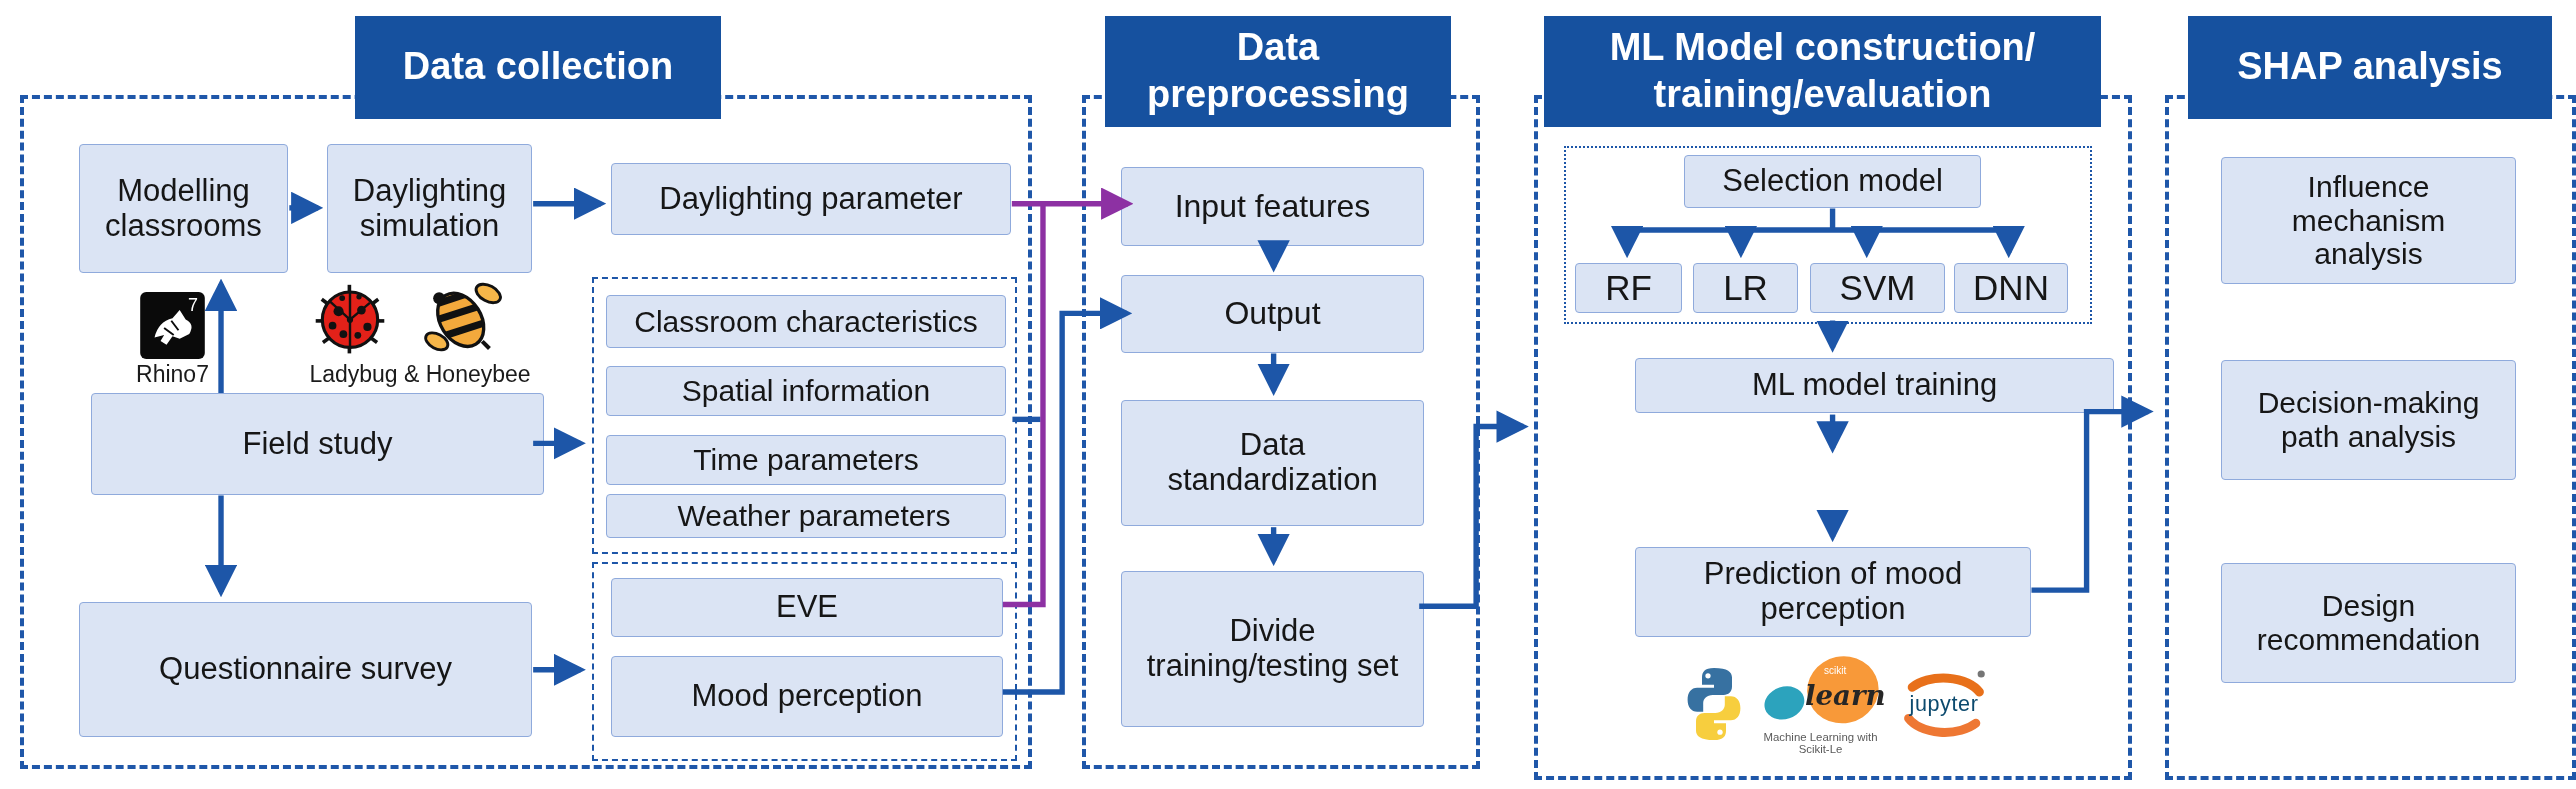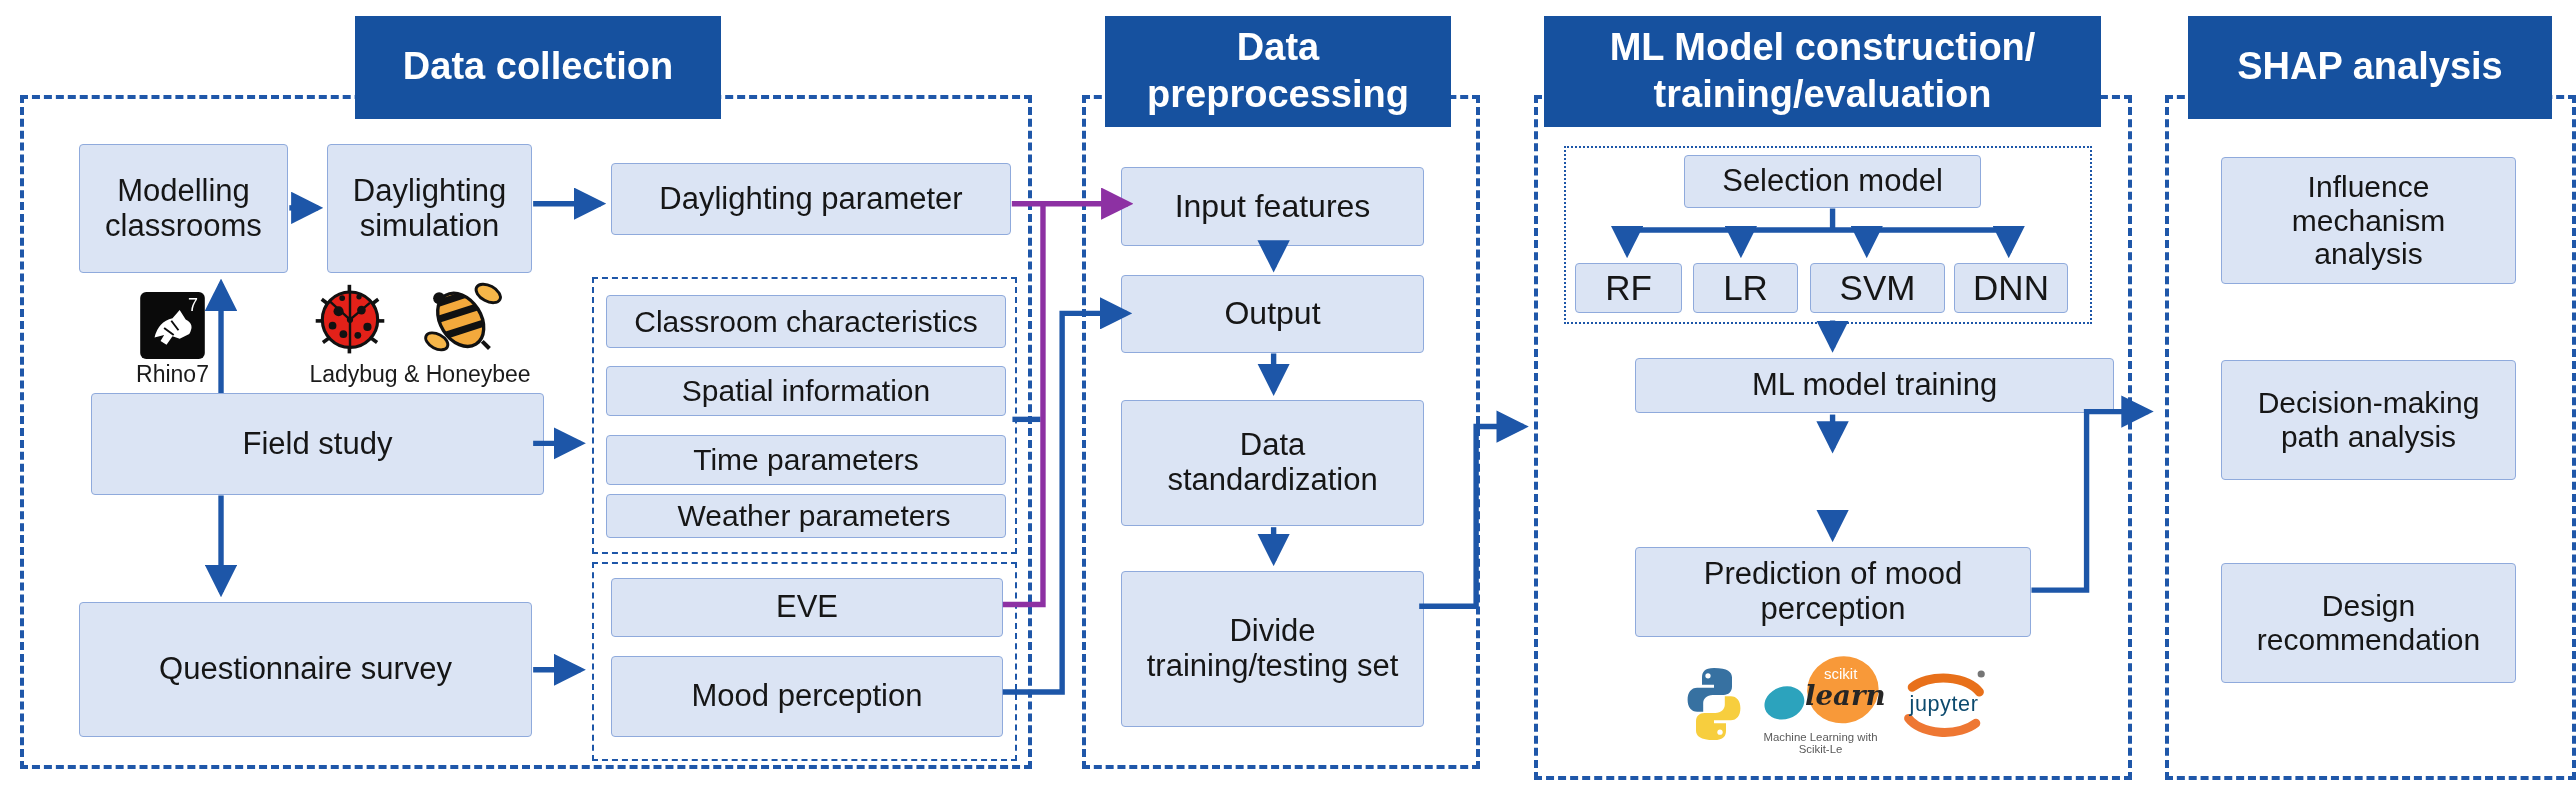--- a/index.html
+++ b/index.html
@@ -13,21 +13,21 @@
   .subdash{position:absolute;border:2.4px dashed #1d56a8;z-index:3;}
   .dotted{position:absolute;border:2.4px dotted #1d56a8;z-index:3;}
   .cap{position:absolute;color:#1b1b1b;font-size:23px;text-align:center;z-index:4;}
   .wires{position:absolute;left:0;top:0;width:2576px;height:789px;z-index:5;pointer-events:none;}
   .icon{position:absolute;z-index:4;}
   .fs50{font-size:30px;} .fs54{font-size:32px;} .fs58{font-size:35px;}
   .pad40{padding:0 31px;} .pad20{padding:0 12px;}
   .sk-caption{position:absolute;left:0;bottom:3.6px;width:100%;text-align:center;font-size:11.4px;color:#5a5a5a;}
   .sk-learn{position:absolute;left:58px;top:31px;font-family:"DejaVu Serif",serif;font-style:italic;font-weight:bold;
             font-size:27.6px;color:#262626;z-index:2;}
-  .sk-scikit{position:absolute;left:77px;top:17px;font-size:15px;color:#ffffff;z-index:2;}
+  .sk-scikit{position:absolute;left:77px;top:17px;font-size:10px;color:#ffffff;z-index:2;}
   .jup-word{position:absolute;left:0;top:35px;width:100%;text-align:center;font-size:21.6px;color:#0c4a6e;letter-spacing:0.6px;}
 </style>
 </head>
 <body>
 
 <div class="canvas">
 
   <div class="sec" style="left:20px;top:95px;width:1004px;height:666px;"></div>
   <div class="sec" style="left:1082px;top:95px;width:390px;height:666px;"></div>
   <div class="sec" style="left:1534px;top:95px;width:590px;height:677px;"></div>

